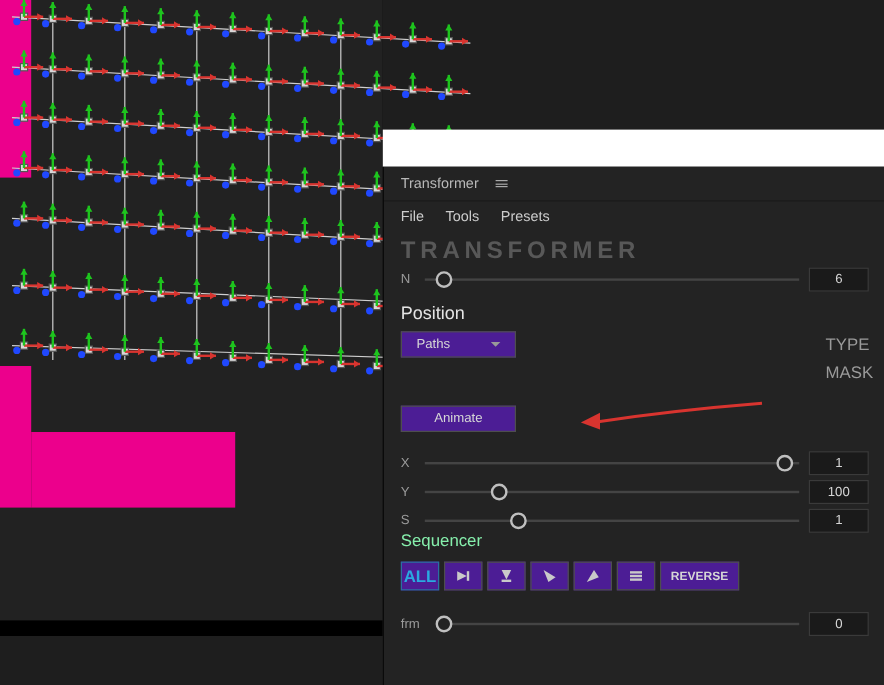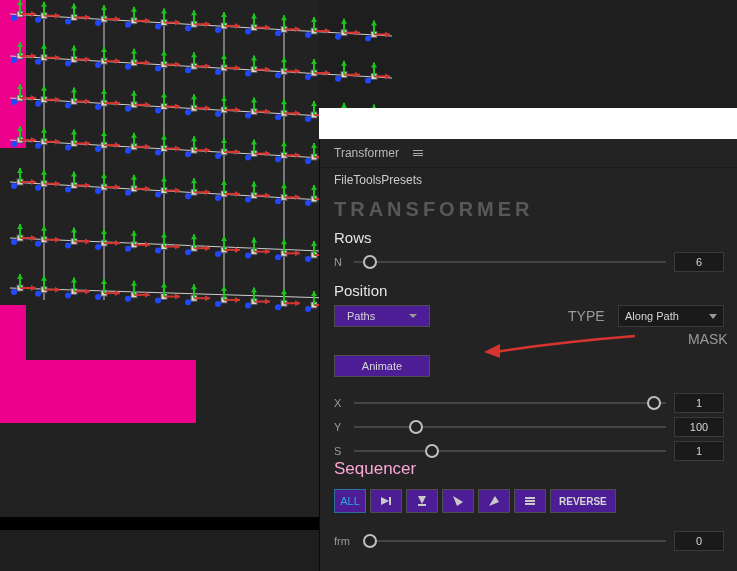--- a/index.html
+++ b/index.html
@@ -13,26 +13,26 @@
   #grid-svg{position:absolute;left:0;top:0}
   
   #whitebar{position:absolute;left:319px;top:108px;width:418px;height:31px;background:#fff}
   
   #panel{position:absolute;left:319px;top:139px;width:418px;height:432px;background:#232323;border-left:1px solid #0a0a0a}
   .panel-header{height:28px;line-height:28px;padding:0 14px;background:#232323;color:#b8b8b8;font-size:12px;display:flex;align-items:center;gap:14px;border-bottom:1px solid #1a1a1a}
   .ham{display:inline-block;width:10px;height:10px;position:relative}
   .ham::before,.ham::after{content:"";position:absolute;left:0;right:0;height:1px;background:#aaa}
   .ham::before{top:2px} .ham::after{bottom:2px}
   .ham span{position:absolute;left:0;right:0;top:5px;height:1px;background:#aaa}
-  .menubar{height:24px;line-height:24px;padding:0 14px;background:#232323;display:flex;font-size:12px;color:#ccc}
+  .menubar{height:24px;line-height:24px;padding:0 14px;background:#232323;display:flex;gap:18px;font-size:12px;color:#ccc}
   .menubar span{cursor:default}
   .logo{padding:6px 14px 0 14px}
   .logo-text{font-family:Arial,Helvetica,sans-serif;font-weight:900;font-size:20px;letter-spacing:4px;color:#585858}
   .section-title{color:#e4e4e4;font-size:15px;padding:8px 14px 4px 14px}
-  .section-sub{color:#f9a8d4;font-size:17px;padding:0 14px 4px 14px;margin-top:-4px}
+  .section-sub{color:#86efac;font-size:14px;padding:0 14px 4px 14px;margin-top:-4px}
   .row{display:flex;align-items:center;padding:2px 14px;gap:8px}
   .lbl{width:12px;color:#9a9a9a;font-size:11px;text-align:left}
   .lbl-r{color:#9a9a9a;font-size:14px;text-align:right}
   .slider{flex:1;height:18px;position:relative}
   .slider .track{position:absolute;left:0;right:0;top:8px;height:2px;background:#444}
   .slider .thumb{position:absolute;top:2px;width:14px;height:14px;border-radius:50%;background:#222;border:2px solid #bfbfbf;box-sizing:border-box;transform:translateX(-50%)}
   .numbox{width:48px;height:18px;background:#1a1a1a;border:1px solid #3a3a3a;color:#d6d6d6;font-size:11px;text-align:center;line-height:18px}
   .btn{height:22px;padding:0 10px;background:#4c1d95;border:1px solid #4e4e4e;color:#d6d6d6;font-size:11px;display:inline-flex;align-items:center;justify-content:center;cursor:default}
   .btn.small{height:20px;padding:0 12px}
   .btn.sq{width:30px;padding:0}
@@ -193,52 +193,47 @@
     </div>
     <div class="menubar">
       <span>File</span>
       <span>Tools</span>
       <span>Presets</span>
     </div>
     <div class="logo">
       <span class="logo-text">TRANSFORMER</span>
     </div>
 
-    <div class="section-title">Rows</div>
     <div class="row">
       <span class="lbl">N</span>
       <div class="slider">
         <div class="track"></div>
           <div class="thumb" style="left: 5%;"></div>
       </div>
       <div class="numbox">6</div>
     </div>
 
     <div class="section-title">Position</div>
 
     <div class="row" style="gap:14px">
       <div class="btn small" style="width:70px;justify-content:space-between">
         <span>Paths</span>
         <span class="chev chev-sm"></span>
       </div>
       <div style="flex:1"></div>
       <span class="lbl-r" style="width:36px">TYPE</span>
-      <div class="dropdown" style="width:92px">
-        <span>Along Path</span>
-        <span class="chev"></span>
-      </div>
     </div>
 
     <div class="row" style="gap:14px">
       <div style="width:70px"></div>
       <div style="flex:1"></div>
       <span class="lbl-r" style="width:36px">MASK</span>
     </div>
 
-    <div class="btn-row" style="margin-top:4px">
+    <div class="btn-row" style="margin-top:16px">
       <div class="btn small" style="width:70px">
           <span>Animate</span>
         </div>
     </div>
 
     <div style="height:12px"></div>
 
     <div class="row">
       <span class="lbl">X</span>
       <div class="slider">
@@ -261,21 +256,21 @@
           <div class="track"></div>
           <div class="thumb" style="left: 25%;"></div>
         </div>
       <div class="numbox">1</div>
     </div>
 
     <div class="section-sub">Sequencer</div>
 
     <div class="seq-row">
       <div class="btn sq active">
-          <span style="font-weight:400;font-size:11px">ALL</span>
+          <span style="font-weight:700;font-size:14px">ALL</span>
         </div>
       <div class="btn sq">
         <svg width="14" height="14">
             <polygon class="glyph" points="2,3 10,7 2,11"></polygon>
             <rect class="glyph" x="10" y="3" width="2" height="8"></rect>
           </svg>
       </div>
       <div class="btn sq">
         <svg width="14" height="14">
             <polygon class="glyph" points="3,2 11,2 7,10"></polygon>

